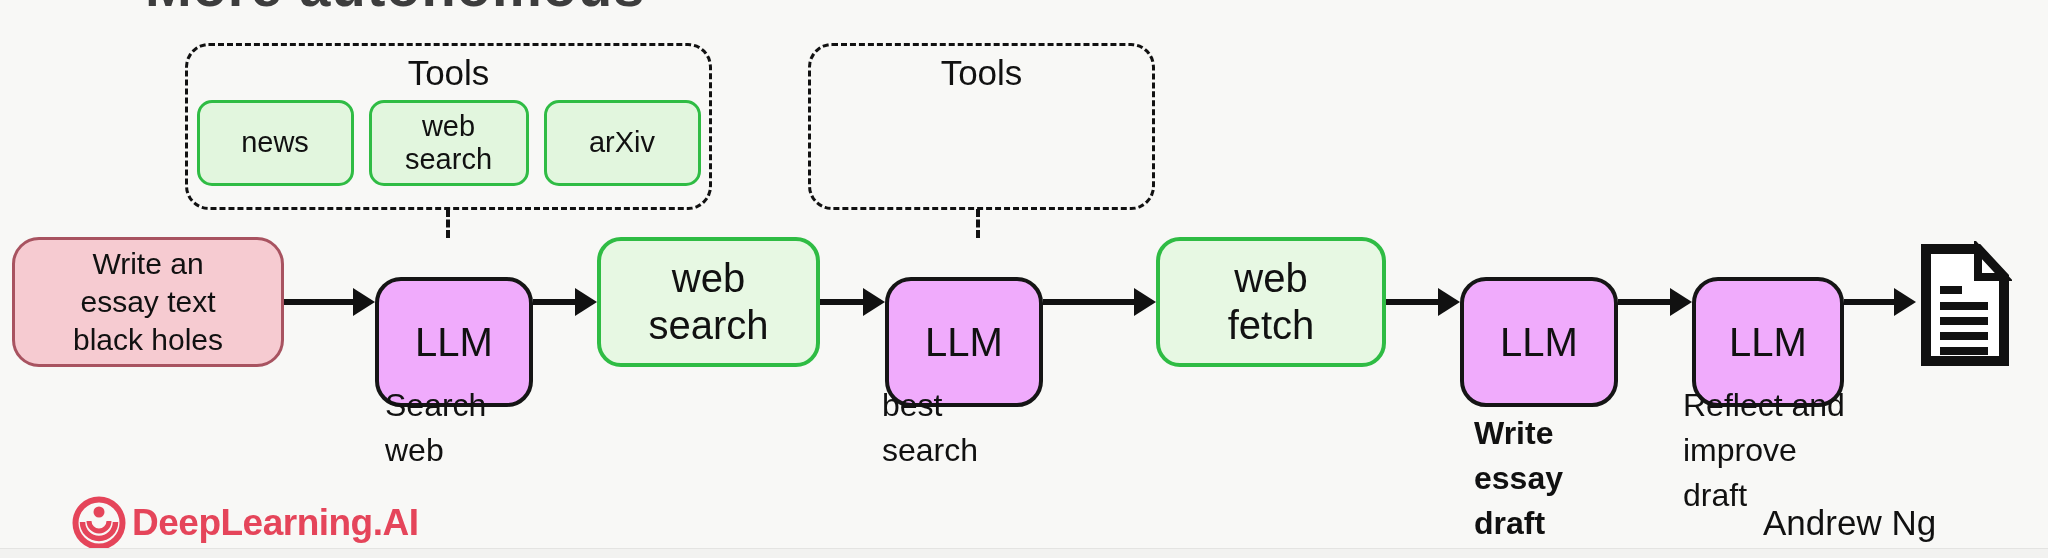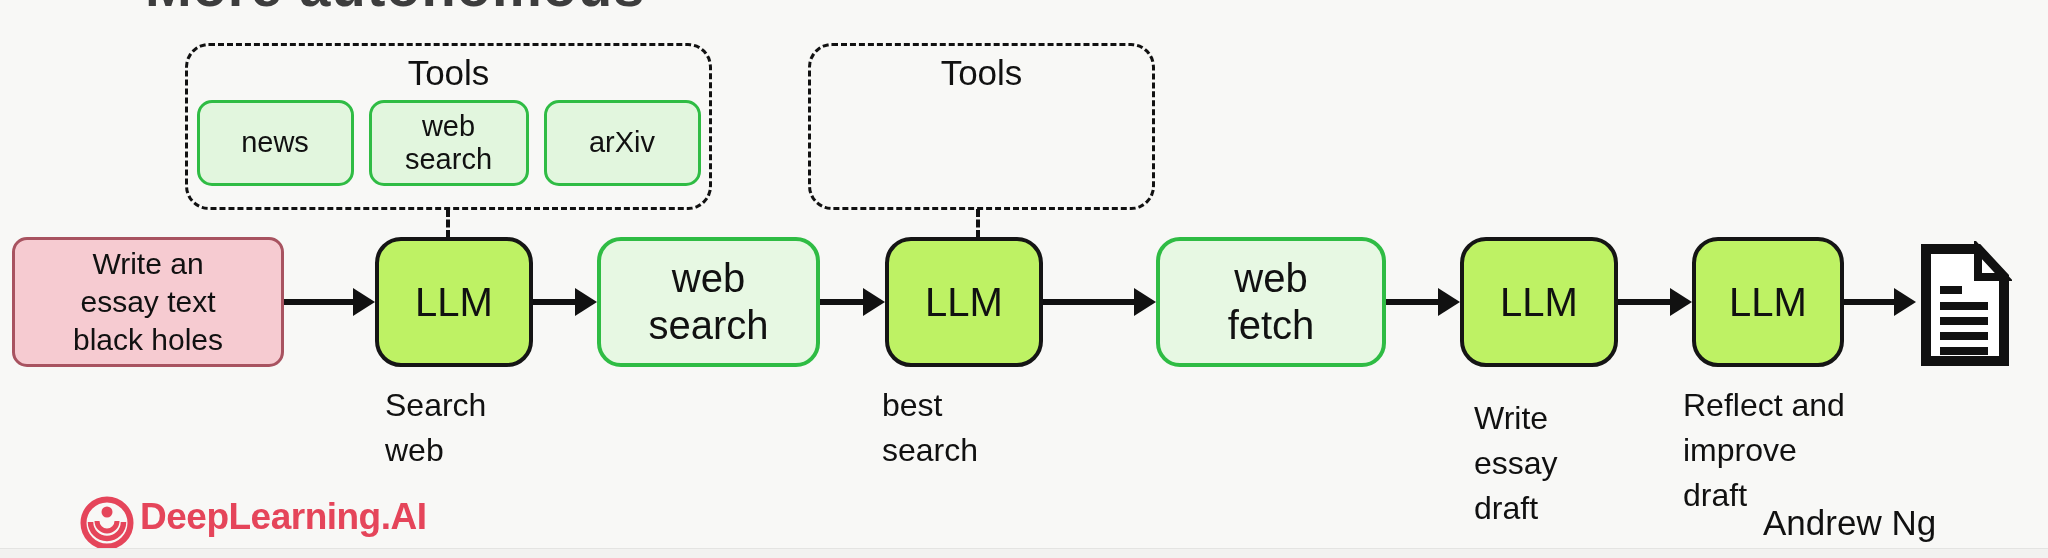--- a/index.html
+++ b/index.html
@@ -56,26 +56,26 @@
   
   .node{
     position:absolute;top:237px;height:130px;
     box-sizing:border-box;
     display:flex;flex-direction:column;align-items:center;justify-content:center;
     text-align:center;border-radius:26px;
   }
   .node span{display:block;}
   .input-node{
     left:12px;width:272px;
-    background:#f6cbd1;border:3.5px solid #a85360;border-radius:15px;
+    background:#f6cbd1;border:3.5px solid #a85360;border-radius:27px;
     font-size:30px;line-height:1.26;font-weight:500;
   }
   .llm-node{
-    width:158px;background:#bef264;border:4px solid #151515;
-    font-size:40px;font-weight:500;
+    width:158px;background:#f0abfc;border:4px solid #151515;
+    font-size:40px;font-weight:500;margin-top:40px;
   }
   .llm1{left:375px;}
   .llm2{left:885px;}
   .llm3{left:1460px;}
   .llm4{left:1692px;width:152px;}
   .green-node{
     background:#e7f8e3;border:4px solid #2fbc44;border-radius:24px;
     font-size:40px;line-height:1.18;font-weight:500;
   }
   .ws{left:597px;width:223px;}
@@ -90,28 +90,28 @@
     border-left:22px solid #111;
     border-top:14px solid transparent;
     border-bottom:14px solid transparent;
   }
   
   .step-label{
     position:absolute;font-size:32px;line-height:1.4;color:#111;
   }
   .sl1{left:385px;top:383px;}
   .sl2{left:882px;top:383px;}
-  .sl3{left:1474px;top:396px;}
+  .sl3{left:1474px;top:411px;font-weight:bold;}
   .sl4{left:1683px;top:383px;}
   
   .doc-icon{position:absolute;left:1916px;top:241px;}
   
   .brand{
-    position:absolute;left:80px;top:496px;
-    display:flex;gap:6px;
+    position:absolute;left:72px;top:496px;
+    display:flex;align-items:center;gap:6px;
   }
   .brand-word{
     font-size:37px;font-weight:600;color:#e5455a;letter-spacing:-0.5px;
   }
   .credit{
     position:absolute;left:1763px;top:503px;
     font-size:35px;color:#111;
   }
   .bottom-band{
     position:absolute;left:0;right:0;top:548px;height:10px;

